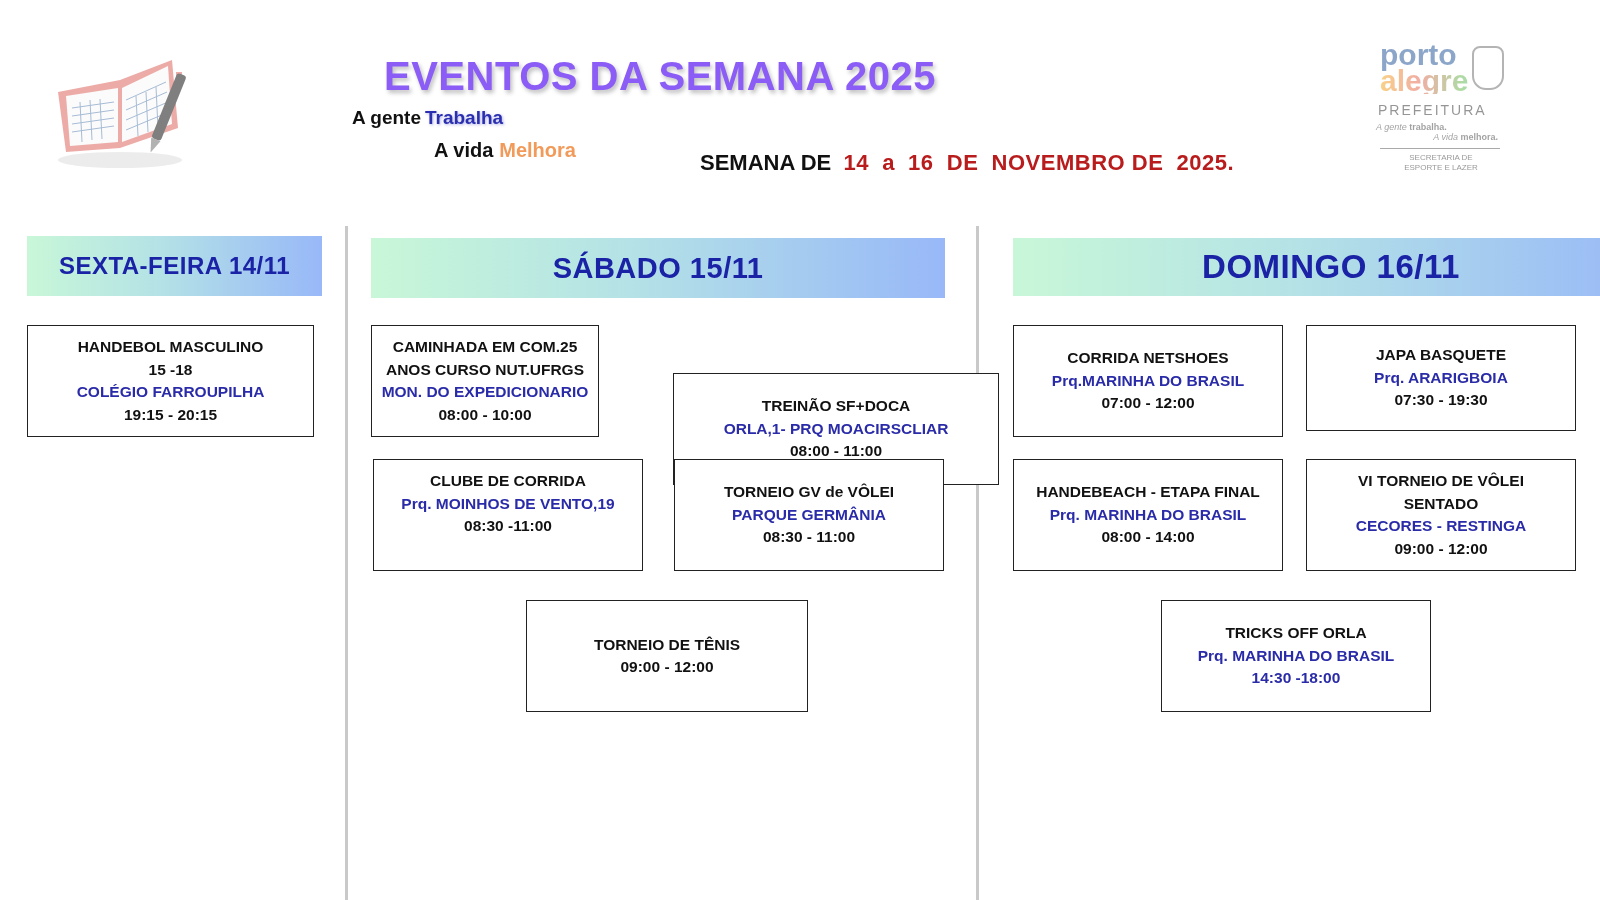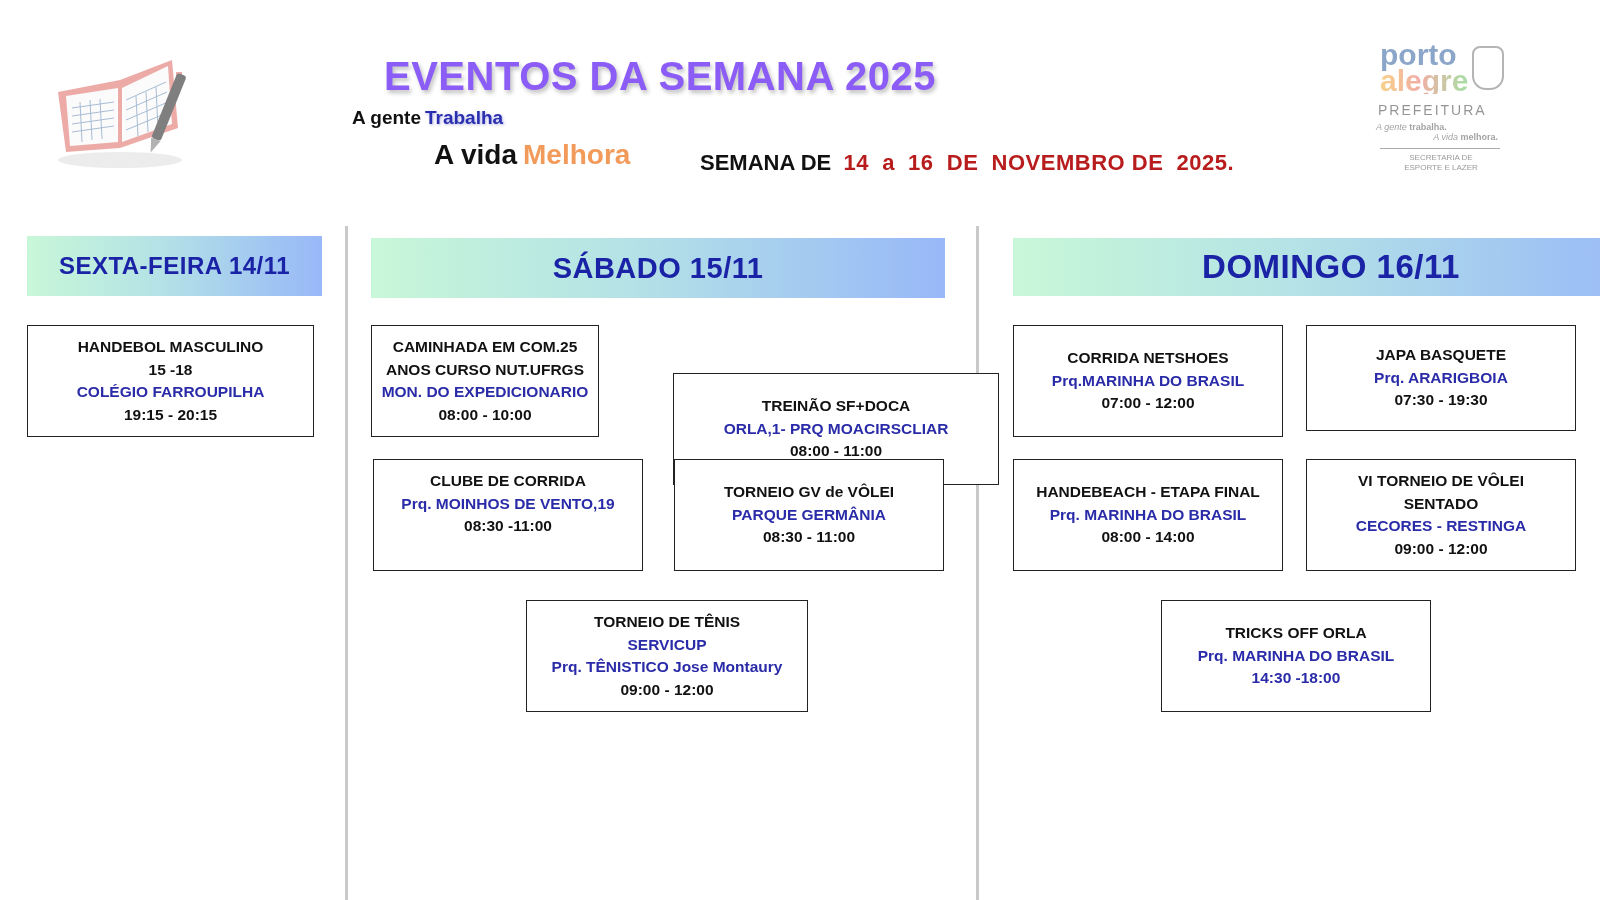--- a/index.html
+++ b/index.html
@@ -4,21 +4,21 @@
   <style>
     * { box-sizing: border-box; margin: 0; padding: 0; }
     html, body { width: 1600px; height: 900px; background: #ffffff; overflow: hidden; }
     body { position: relative; font-family: "Liberation Sans", "DejaVu Sans", sans-serif; color: #111; }
 
     .calendar-icon { position: absolute; left: 50px; top: 52px; width: 140px; height: 120px; opacity: 0.75; }
 
     .title { position: absolute; left: 352px; top: 54px; font-size: 40px; font-weight: 700; color: #8b5cf6;
              letter-spacing: 0.5px; text-shadow: 2px 3px 4px rgba(0,0,0,0.25); margin-left: 32px; }
     .slogan1 { position: absolute; left: 352px; top: 107px; font-size: 19px; font-weight: 700; }
-    .slogan2 { position: absolute; left: 434px; top: 139px; font-size: 28px; font-weight: 700; }
+    .slogan2 { position: absolute; left: 434px; top: 139px; font-size: 20px; font-weight: 700; }
     .slogan1 .hl { color: #2a2fb0; margin-left: 4px; text-shadow: 1px 1px 3px rgba(40,40,180,0.35); }
     .slogan2 .hl { color: #f29a5a; margin-left: 6px; }
 
     .week { position: absolute; left: 700px; top: 150px; font-size: 22px; font-weight: 700; color: #111; white-space: pre; }
     .week .hl { color: #b91c1c; letter-spacing: 0.5px; }
 
     .logo { position: absolute; left: 1376px; top: 42px; width: 130px; height: 140px; opacity: 0.55; text-align: center; }
     .logo .porto { font-size: 30px; font-weight: 700; color: #2e5f9e; line-height: 26px; text-align: left; padding-left: 4px; }
     .logo .alegre { font-size: 30px; font-weight: 700; line-height: 26px; text-align: left; padding-left: 4px;
                     background: linear-gradient(90deg,#f5b324,#e76b5a,#6cbf5a,#3aa6d8); -webkit-background-clip: text; color: transparent; }
@@ -113,22 +113,20 @@
   <div class="place">Prq. MOINHOS DE VENTO,19</div>
   <div class="time">08:30  -11:00</div>
 </div>
 <div class="event" style="left:674px; top:459px; width:270px; height:112px;">
   <div class="name">TORNEIO GV de VÔLEI</div>
   <div class="place">PARQUE GERMÂNIA</div>
   <div class="time">08:30 - 11:00</div>
 </div>
 <div class="event" style="left:526px; top:600px; width:282px; height:112px;">
   <div class="name">TORNEIO DE TÊNIS</div>
-  <div class="place">SERVICUP
-Prq. TÊNISTICO Jose Montaury</div>
   <div class="time">09:00 - 12:00</div>
 </div>
 
 <div class="day-header" style="left:1013px; top:238px; width:636px; height:58px; font-size:33px;">DOMINGO 16/11</div>
 <div class="event" style="left:1013px; top:325px; width:270px; height:112px;">
   <div class="name">CORRIDA NETSHOES</div>
   <div class="place">Prq.MARINHA DO BRASIL</div>
   <div class="time">07:00 - 12:00</div>
 </div>
 <div class="event" style="left:1306px; top:325px; width:270px; height:106px;">

